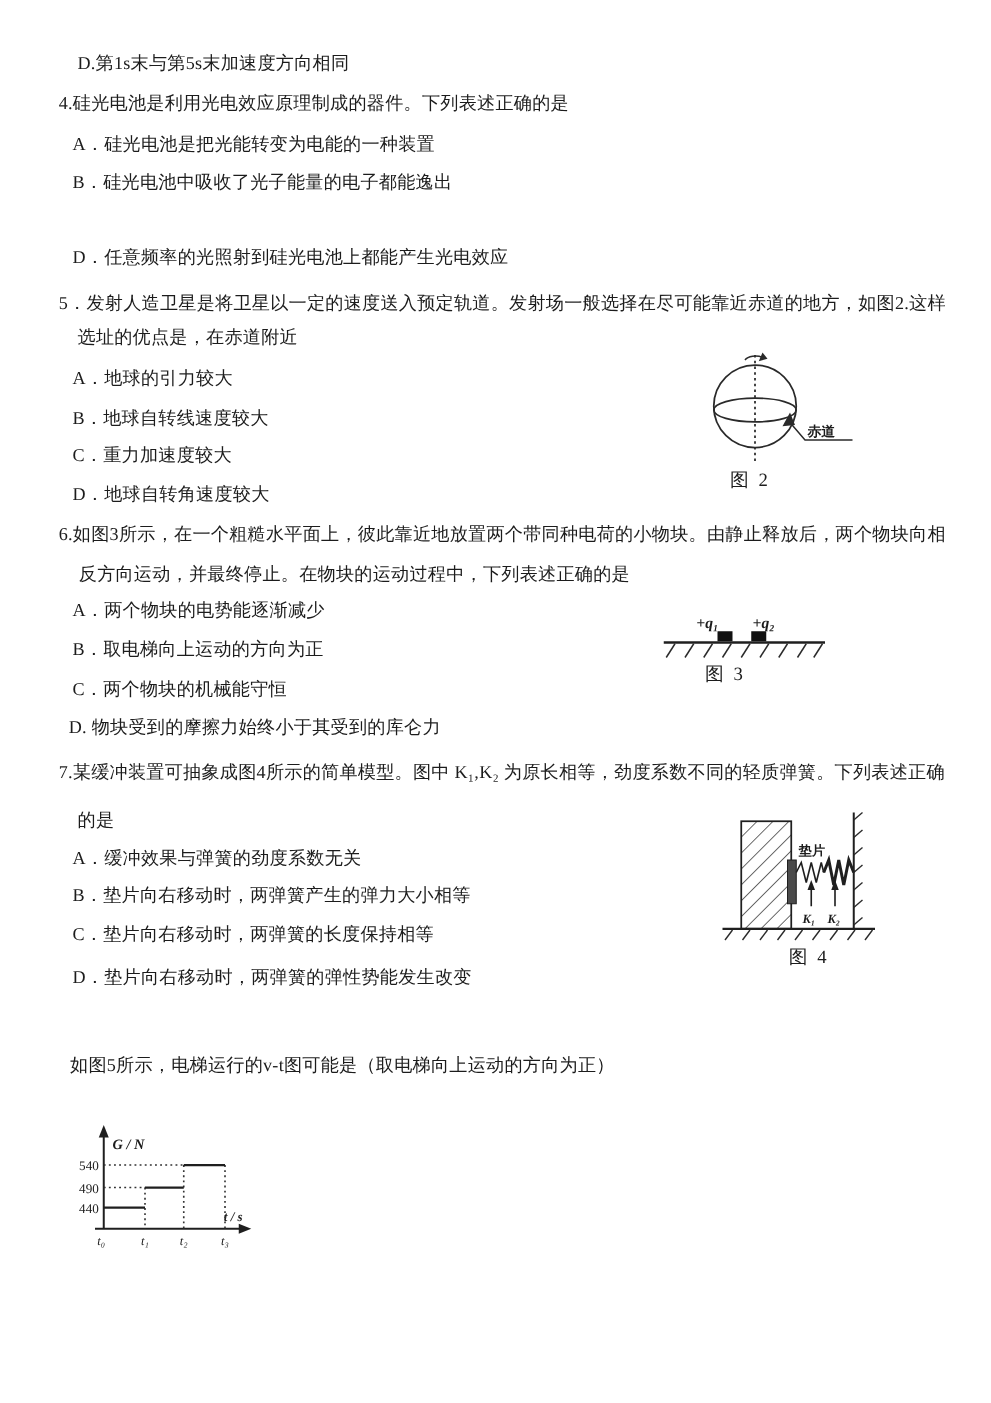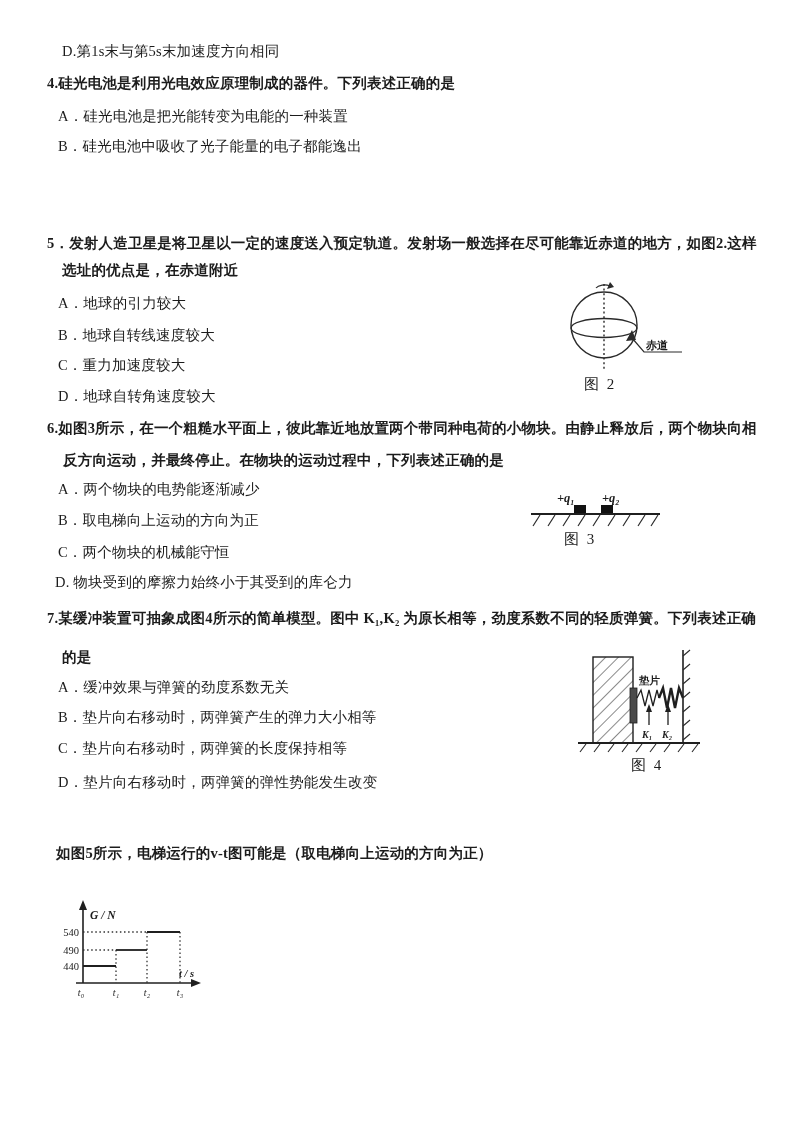--- a/index.html
+++ b/index.html
@@ -11,21 +11,21 @@
     color:#1c1c1c;
     overflow:hidden;
   }
   .line{
     position:absolute;
     font-size:14.5px;
     white-space:nowrap;
     letter-spacing:0.2px;
     line-height:1;
   }
-  .stem{font-weight:bold;}
+  .stem{font-weight:normal;}
   .figcap{
     position:absolute;
     font-size:15px;
     font-weight:normal;
     white-space:nowrap;
     letter-spacing:2px;
   }
   .footer{
     position:absolute;
     left:0;top:1034px;width:100%;
@@ -39,20 +39,21 @@
 </head>
 <body>
 
 <div class="page">
 
   <div class="line" style="left:62px;top:44px">D.第1s末与第5s末加速度方向相同</div>
 
   <div class="line stem" style="left:47px;top:76px">4.硅光电池是利用光电效应原理制成的器件。下列表述正确的是</div>
   <div class="line" style="left:58px;top:109px">A．硅光电池是把光能转变为电能的一种装置</div>
   <div class="line" style="left:58px;top:139px">B．硅光电池中吸收了光子能量的电子都能逸出</div>
+  <div class="line" style="left:58px;top:199px">D．任意频率的光照射到硅光电池上都能产生光电效应</div>
 
   <div class="line stem" style="left:47px;top:236px">5．发射人造卫星是将卫星以一定的速度送入预定轨道。发射场一般选择在尽可能靠近赤道的地方，如图2.这样</div>
   <div class="line stem" style="left:62px;top:263px">选址的优点是，在赤道附近</div>
   <div class="line" style="left:58px;top:296px">A．地球的引力较大</div>
   <div class="line" style="left:58px;top:328px">B．地球自转线速度较大</div>
   <div class="line" style="left:58px;top:358px">C．重力加速度较大</div>
   <div class="line" style="left:58px;top:389px">D．地球自转角速度较大</div>
 
   <svg style="left:558px;top:278px" width="145" height="100" viewBox="0 0 145 100">
     <line x1="46" y1="6" x2="46" y2="92" stroke="#2a2a2a" stroke-width="1.4" stroke-dasharray="2,2.6"></line>

